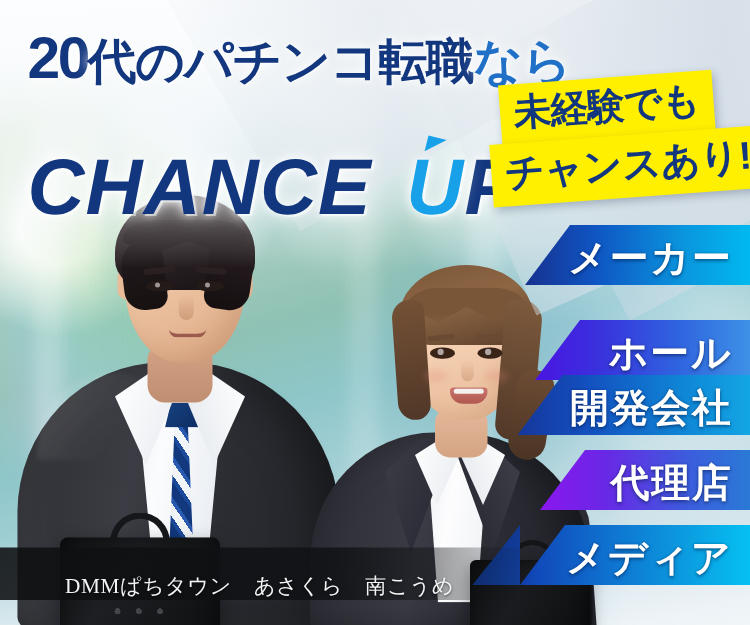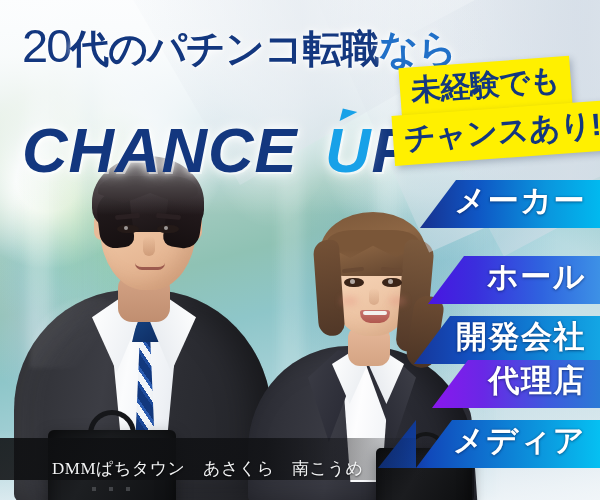--- a/index.html
+++ b/index.html
@@ -376,21 +376,21 @@
   .head-line1 {
     position:absolute; left:22px; top:18px;
     font-size:39px; font-weight:bold;
     color:#13377f;
     letter-spacing:-1px;
     white-space:nowrap;
     text-shadow:0 0 7px rgba(255,255,255,.95), 0 0 14px rgba(255,255,255,.8),
                 1px 1px 0 rgba(255,255,255,.6);
   }
   .head-line1 .num {
-    font-size:47px; font-weight:normal; letter-spacing:-2px;
+    font-size:47px; font-weight:bold; letter-spacing:-2px;
   }
   .head-line1 .lt {
     color:#2170c8;
   }
 
   .head-line2 {
     position:absolute; left:22px; top:66px;
     white-space:nowrap;
     font-size:63px; font-weight:bold;
     font-style:italic;
@@ -435,37 +435,37 @@
     left:393px; top:108px;
     transform:rotate(-4.2deg);
   }
   #badge2 .badge-bar { font-size:31px; letter-spacing:-.5px; }
 
   
   .cat {
     position:absolute;
     right:0;
     height:48px;
-    display:flex; align-items:flex-start;
+    display:flex; align-items:flex-end;
     padding-right:14px;
     justify-content:flex-end;
     clip-path:polygon(36px 0, 100% 0, 100% 100%, 0 100%);
     box-shadow:0 2px 7px rgba(20,30,60,.30);
   }
   .cat-label {
     color:#ffffff;
     font-weight:bold;
     font-size:31px;
     letter-spacing:1.5px;
     white-space:nowrap;
     text-shadow:0 1px 3px rgba(0,25,70,.45), 0 0 2px rgba(0,20,60,.35);
   }
   #cat0 { top:180px; width:180px; background:linear-gradient(90deg,#17318f 0%,#0f56c4 32%,#0a95dd 70%,#01b9ef 100%); }
   #cat1 { top:256px; width:172px; background:linear-gradient(90deg,#4a15e2 0%,#3a2fdd 28%,#2f63df 66%,#3d91e6 100%); }
-  #cat2 { top:300px; width:186px; background:linear-gradient(90deg,#16369a 0%,#1350c0 30%,#0f87d6 72%,#13a6e4 100%);margin-top:16px; }
+  #cat2 { top:300px; width:186px; background:linear-gradient(90deg,#16369a 0%,#1350c0 30%,#0f87d6 72%,#13a6e4 100%); }
   #cat3 { top:360px; width:168px; background:linear-gradient(90deg,#8a17ee 0%,#6a27e6 30%,#3c5cdd 70%,#2a7ad6 100%); }
   #cat4 { top:420px; width:184px; background:linear-gradient(90deg,#1140b5 0%,#0f6ccd 34%,#0b9ce0 72%,#05c0f2 100%); }
 
   
   .wedge {
     position:absolute; width:38px; height:48px;
     background:linear-gradient(120deg,#0d2f86,#12419f);
     clip-path:polygon(100% 0, 100% 100%, 0 100%);
   }
   #wedge-a { right:184px; top:420px; }

